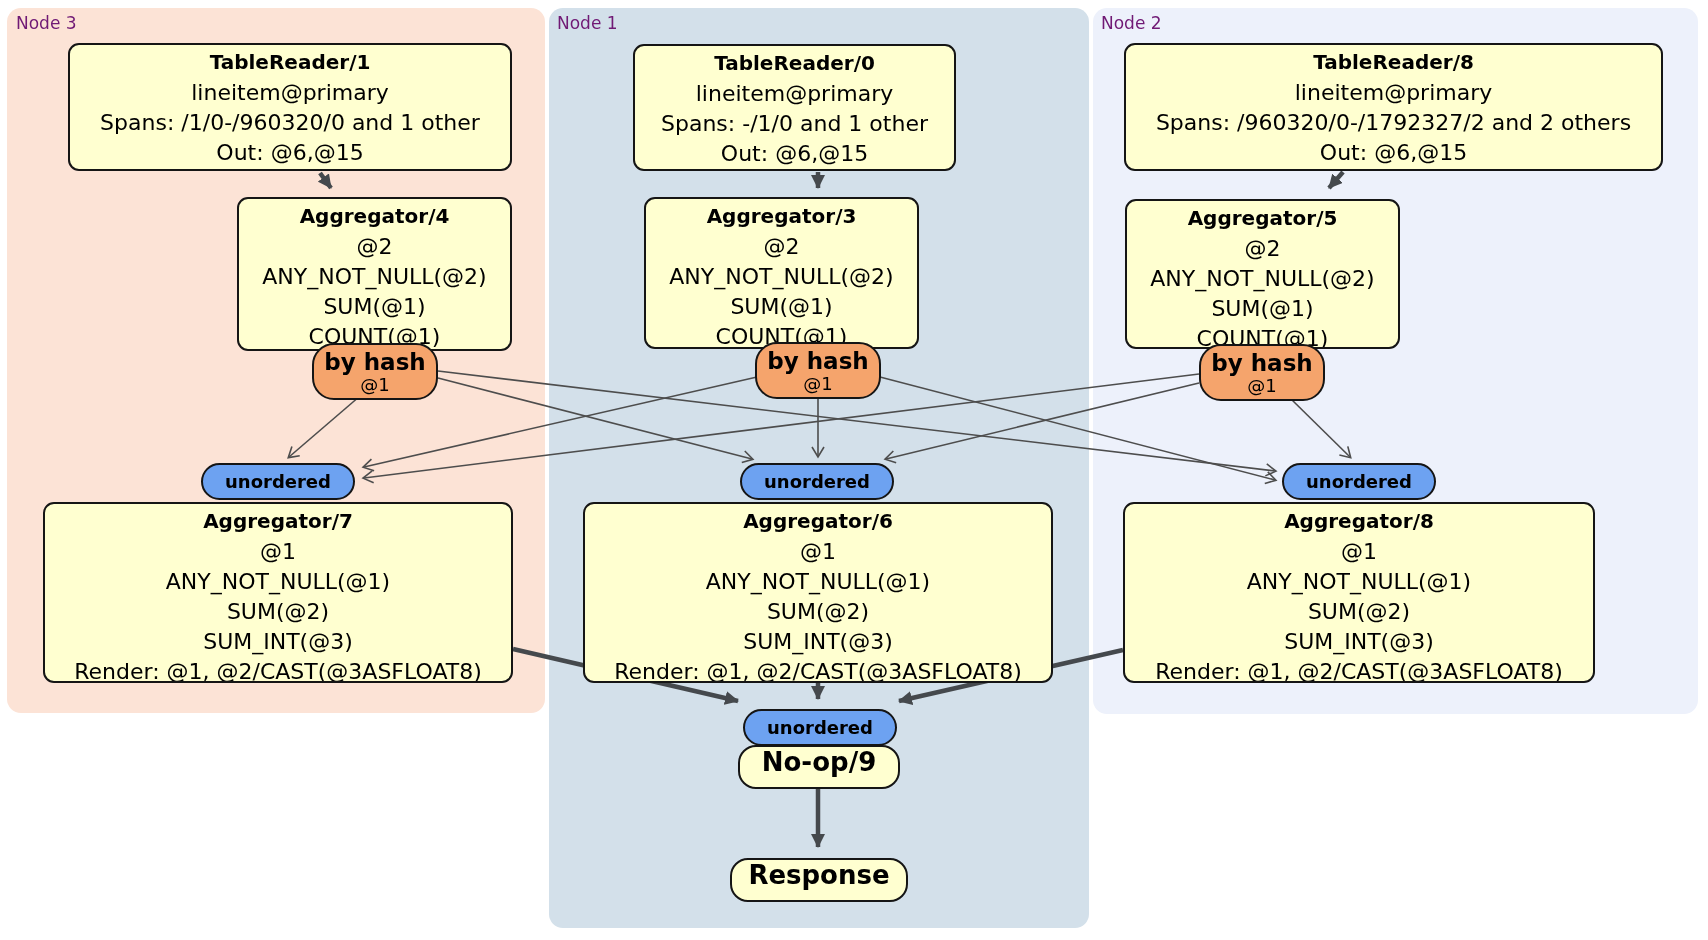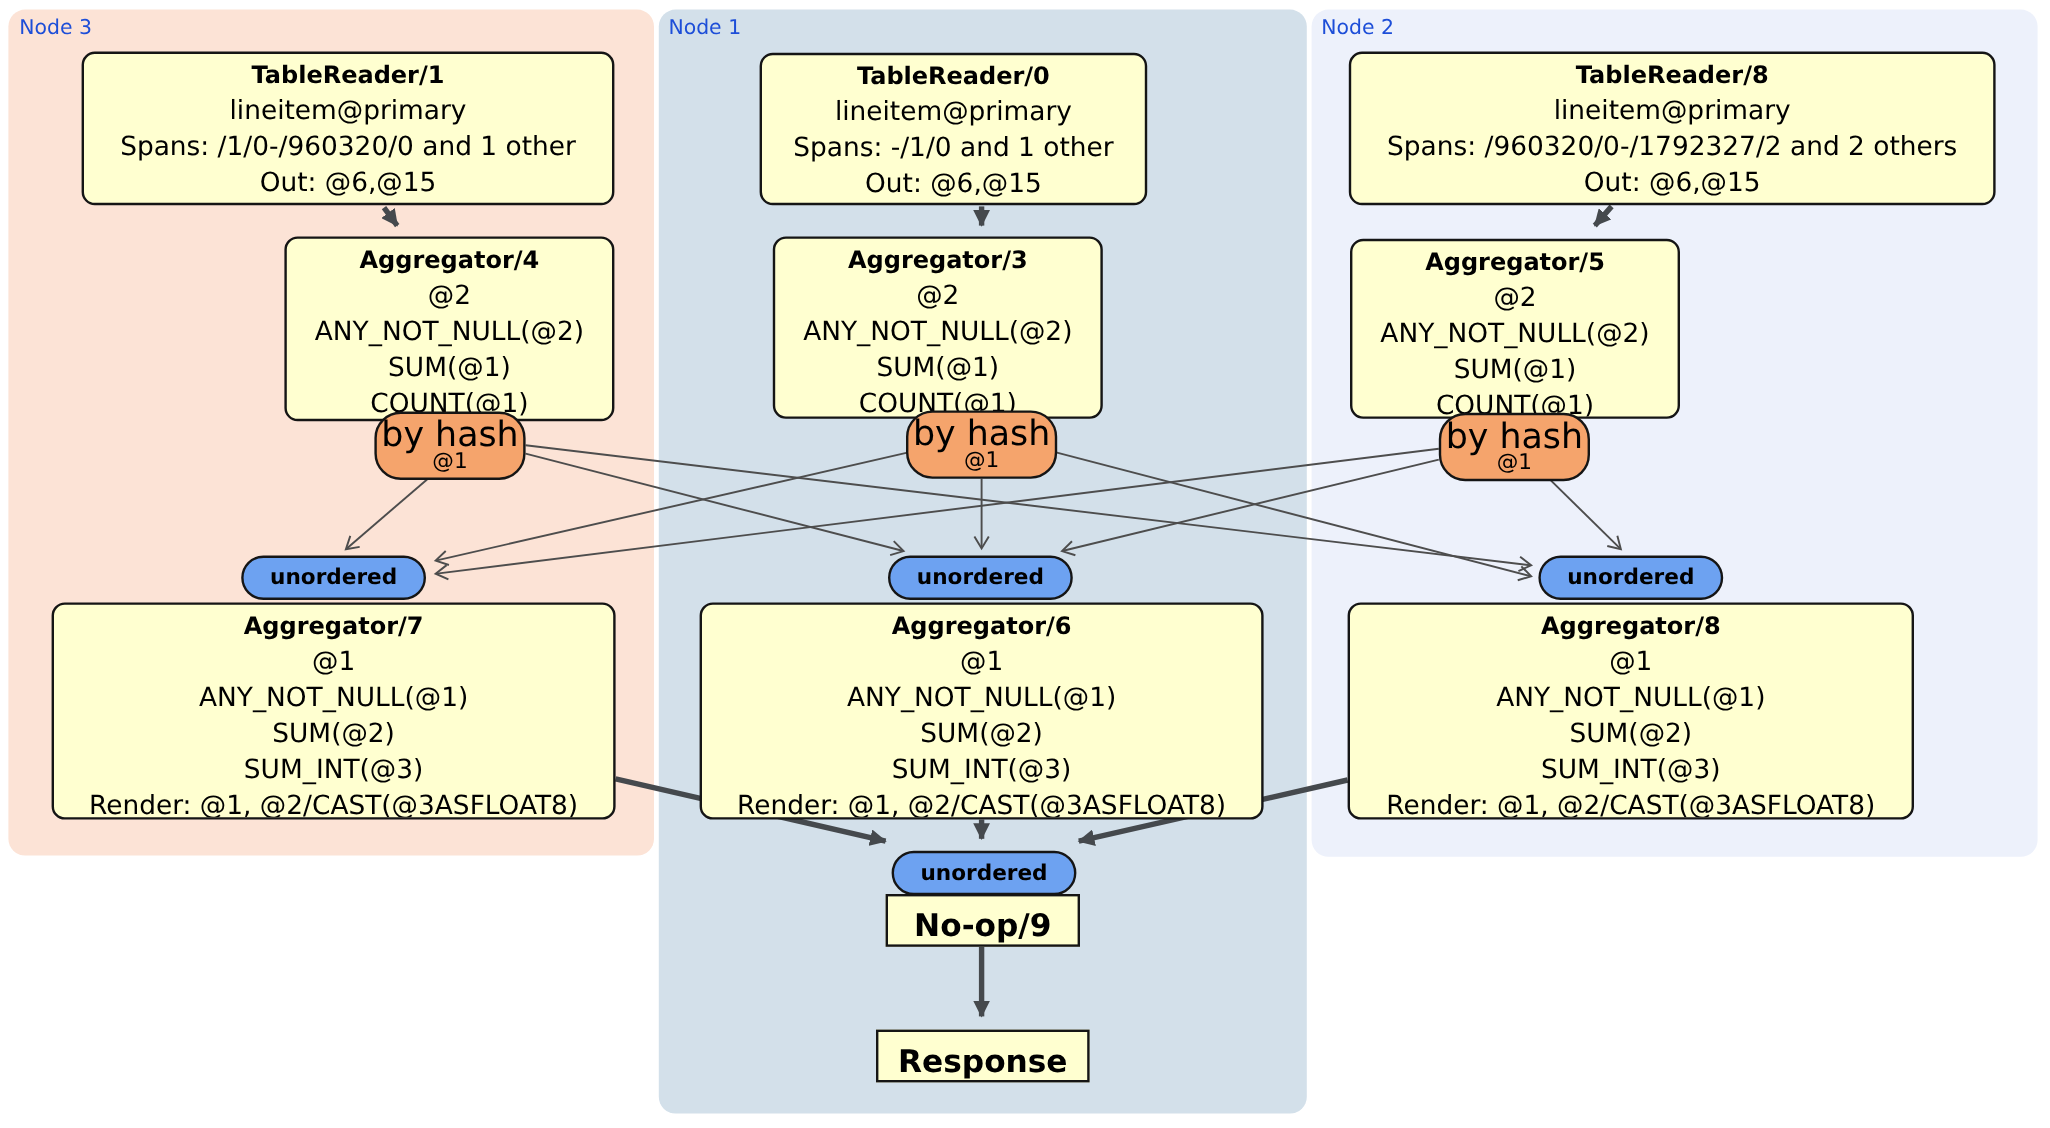--- a/index.html
+++ b/index.html
@@ -6,43 +6,43 @@
   * { box-sizing: border-box; margin: 0; padding: 0; }
   html, body { background: #ffffff; }
   body { font-family: "DejaVu Sans", "Liberation Sans", sans-serif; color: #000; }
   .stage { position: relative; width: 1708px; height: 940px; background: #ffffff; overflow: hidden; }
 
   
   .panel { position: absolute; border-radius: 14px; }
   .panel-node3 { left: 7px;    top: 8px; width: 538px; height: 705px; background: #fce3d6; }
   .panel-node1 { left: 549px;  top: 8px; width: 540px; height: 920px; background: #d3e0ea; }
   .panel-node2 { left: 1093px; top: 8px; width: 605px; height: 706px; background: #edf1fb; }
-  .panel-label { position: absolute; font-size: 17px; line-height: 20px; color: #1d4ed8; }
+  .panel-label { position: absolute; font-size: 17px; line-height: 20px; color: #701a75; }
 
   
   svg.edges { position: absolute; left: 0; top: 0; }
   .edge-thin  { stroke: #4d4d4d; stroke-width: 1.6; fill: none; }
   .edge-thick { stroke: #45494d; stroke-width: 4.5; fill: none; }
 
   
   .nbox { position: absolute; background: #ffffd0; border: 2px solid #151515; border-radius: 11px;
           text-align: center; overflow: hidden; padding-top: 2px; }
   .nbox .title { font-weight: bold; font-size: 20px; line-height: 31px; white-space: nowrap; }
   .nbox .line  { font-size: 22px; line-height: 30px; white-space: nowrap; }
 
   
   .pill { position: absolute; border: 2px solid #151515; display: flex; flex-direction: column;
           align-items: center; justify-content: center; }
   .hash { background: #f5a46c; border-radius: 22px; }
-  .hash .t { font-weight: normal; font-size: 29px; line-height: 26px; }
+  .hash .t { font-weight: bold; font-size: 23px; line-height: 26px; }
   .hash .k { font-size: 18px; line-height: 20px; }
   .stream { background: #6da2f1; border-radius: 19px; font-weight: bold; font-size: 18px; }
 
-  .endbox { position: absolute; background: #ffffd0; border: 2px solid #151515; border-radius: 0;
-            display: flex; align-items: flex-end; justify-content: center;
+  .endbox { position: absolute; background: #ffffd0; border: 2px solid #151515; border-radius: 18px;
+            display: flex; align-items: flex-start; justify-content: center;
             font-weight: bold; font-size: 26px; }
 </style>
 </head>
 <body>
 
 <div class="stage">
 
   <div class="panel panel-node3"></div>
   <div class="panel panel-node1"></div>
   <div class="panel panel-node2"></div>

